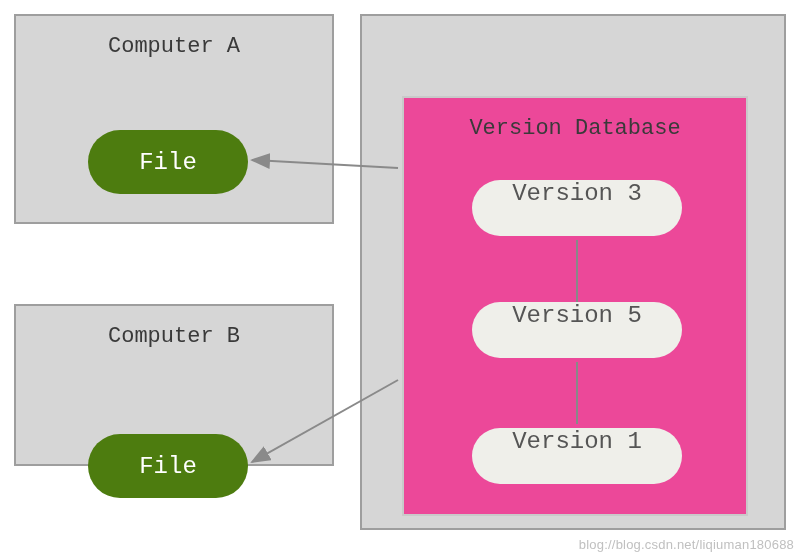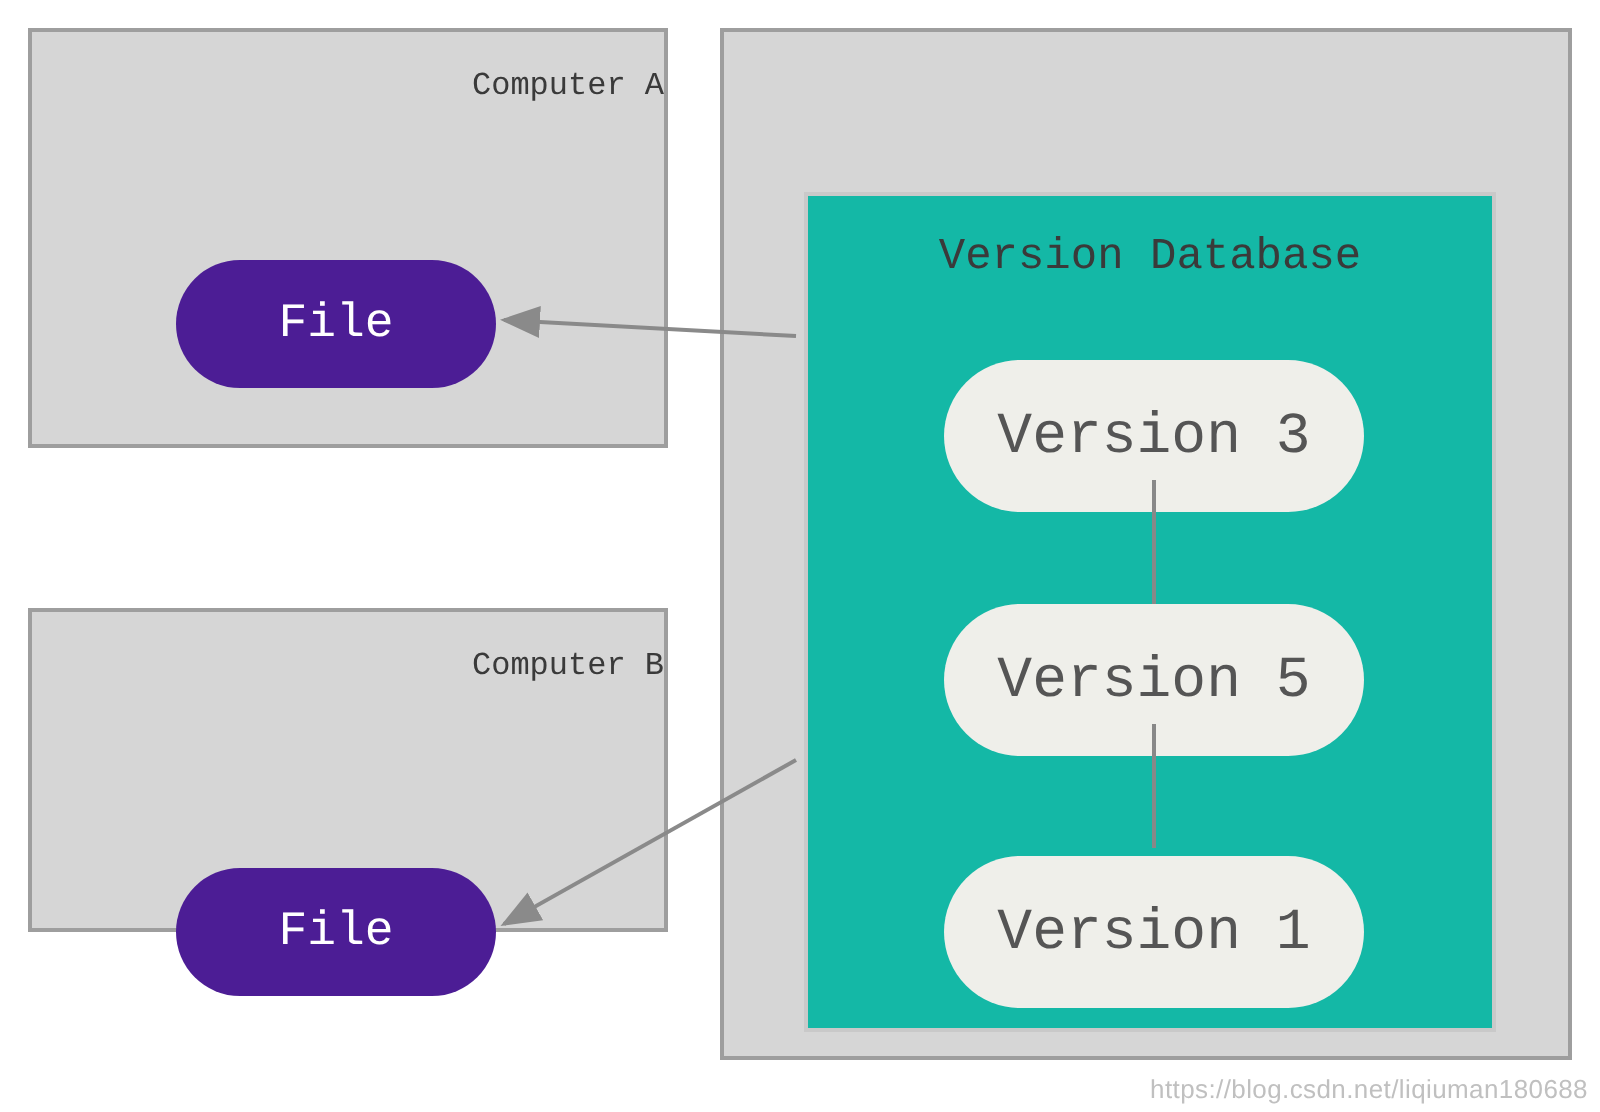--- a/index.html
+++ b/index.html
@@ -13,65 +13,65 @@
   }
   .box {
     position: absolute;
     background: #d6d6d6;
     border: 2px solid #9e9e9e;
   }
   .computer-a { left: 14px; top: 14px; width: 320px; height: 210px; }
   .computer-b { left: 14px; top: 304px; width: 320px; height: 162px; }
   .server    { left: 360px; top: 14px; width: 426px; height: 516px; }
   .box-title {
-    text-align: right;
-    font-size: 16px;
+    text-align: center;
+    font-size: 22px;
     color: #3a3a3a;
     padding-top: 18px;
     font-weight: normal;
   }
   .file-pill {
     position: absolute;
     width: 160px;
     height: 64px;
-    background: #4c1d95;
+    background: #4d7c0f;
     border-radius: 40px;
     color: #ffffff;
     font-size: 24px;
     display: flex;
     align-items: center;
     justify-content: center;
   }
   .computer-a .file-pill { left: 72px; top: 114px; }
   .computer-b .file-pill { left: 72px; top: 128px; }
   .db-panel {
     position: absolute;
     left: 40px;
     top: 80px;
     width: 346px;
     height: 420px;
-    background: #14b8a6;
+    background: #ec4899;
     border: 2px solid #c9c9c9;
   }
   .db-title {
     text-align: center;
     font-size: 22px;
     color: #3a3a3a;
     padding-top: 18px;
   }
   .version-pill {
     position: absolute;
     width: 210px;
-    height: 76px;
+    height: 56px;
     background: #efefea;
     border-radius: 40px;
     color: #555;
-    font-size: 29px;
+    font-size: 24px;
     display: flex;
-    align-items: center;
+    align-items: flex-start;
     justify-content: center;
   }
   .v3 { left: 68px; top: 82px; }
   .v2 { left: 68px; top: 204px; }
   .v1 { left: 68px; top: 330px; }
   .vline {
     position: absolute;
     width: 2px;
     background: #888;
     left: 172px;
@@ -131,13 +131,13 @@
 <svg class="connections">
   <defs>
     <marker id="arrowhead" markerWidth="10" markerHeight="8" refX="9" refY="4" orient="auto">
       <polygon points="0 0, 10 4, 0 8" fill="#8a8a8a"></polygon>
     </marker>
   </defs>
   <line x1="398" y1="168" x2="252" y2="160" stroke="#8a8a8a" stroke-width="2" marker-end="url(#arrowhead)"></line>
   <line x1="398" y1="380" x2="252" y2="462" stroke="#8a8a8a" stroke-width="2" marker-end="url(#arrowhead)"></line>
 </svg>
 
-<div class="watermark">https://blog.csdn.net/liqiuman180688</div>
+<div class="watermark">blog://blog.csdn.net/liqiuman180688</div>
 
 </body></html>

